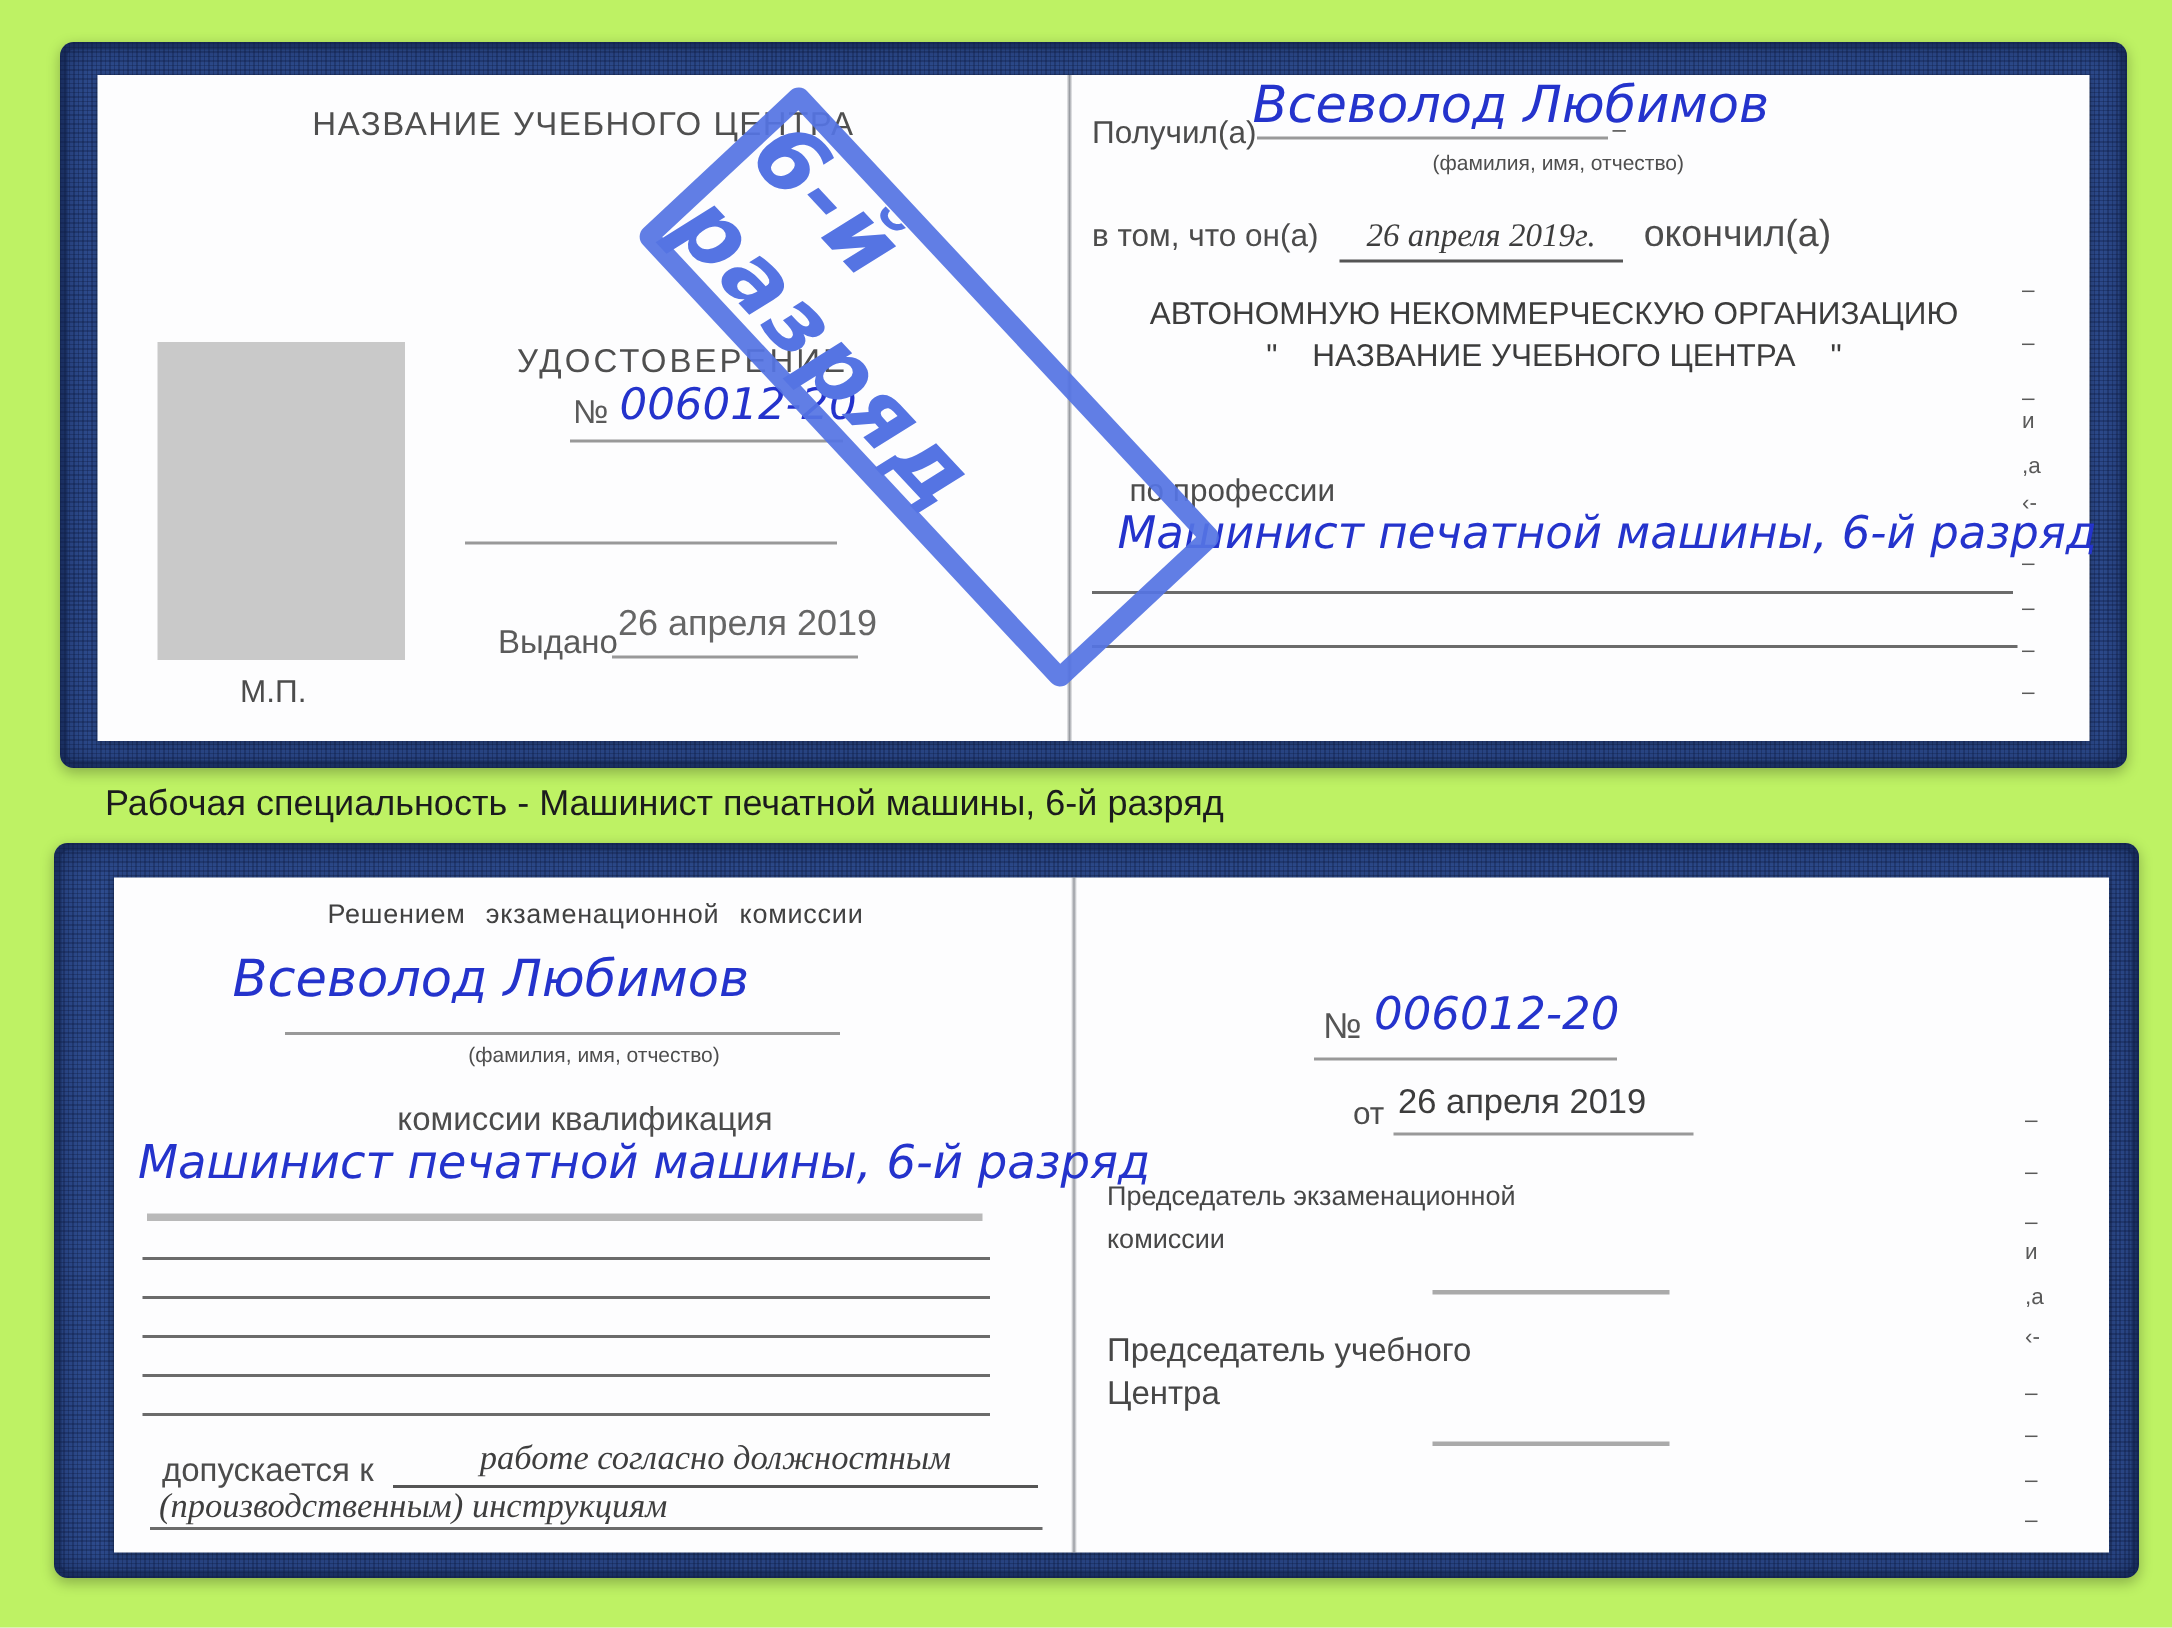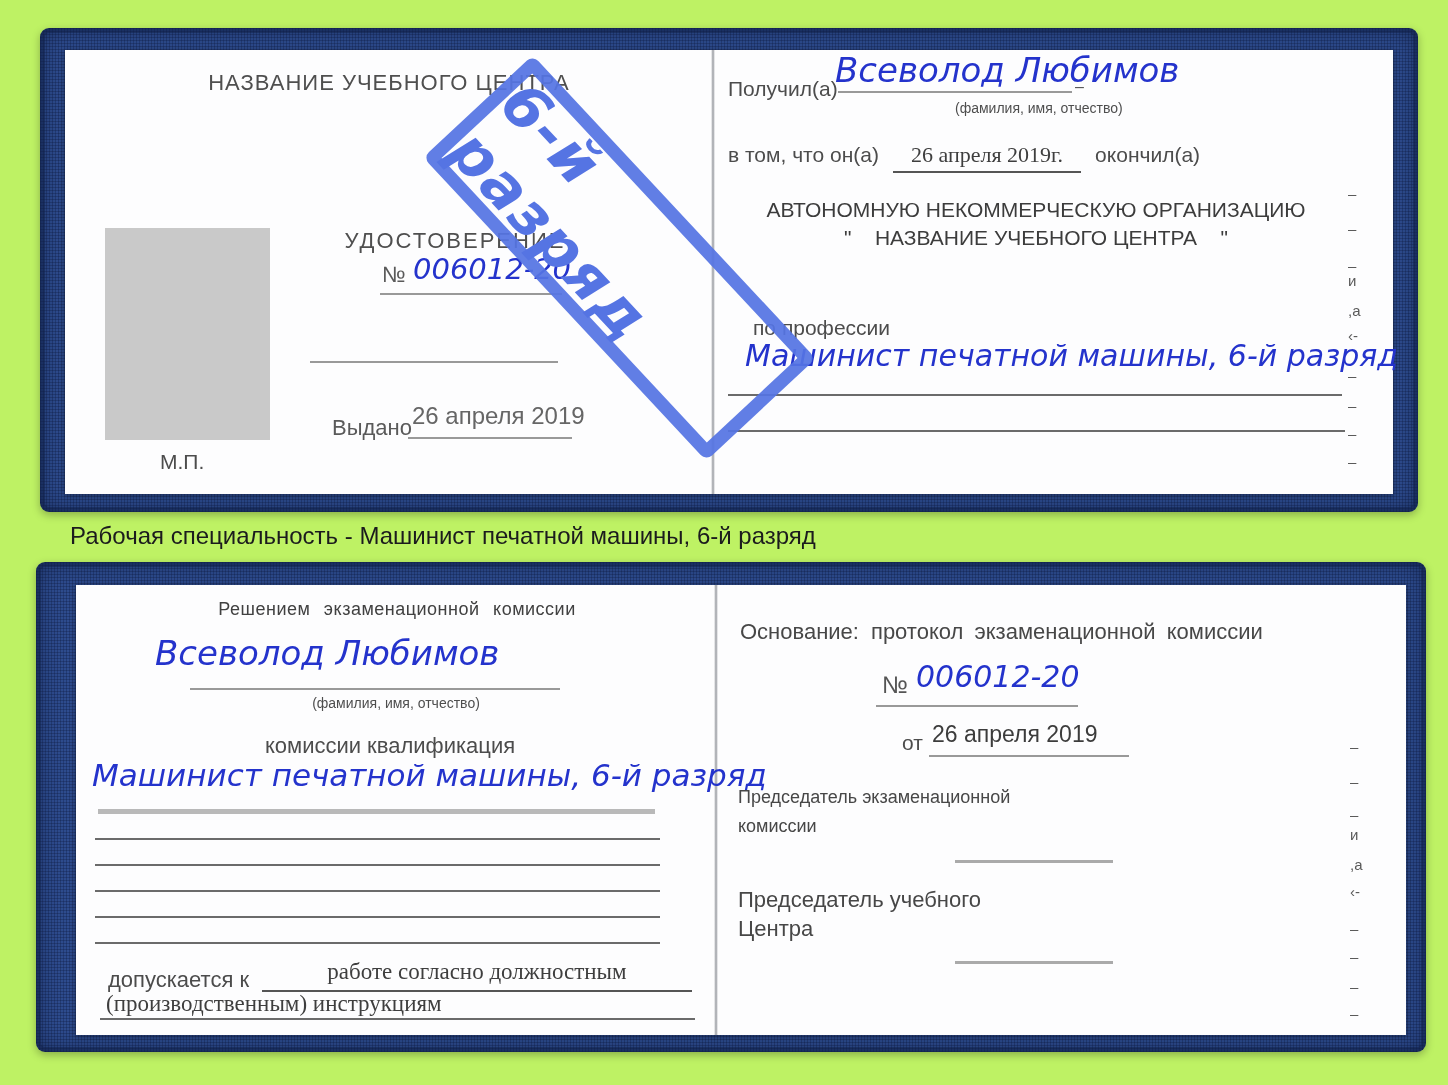--- a/index.html
+++ b/index.html
@@ -17,21 +17,21 @@
   .cover.top .spread{left:25px;top:22px;width:1328px;height:444px;}
   .cover.bottom .spread{left:40px;top:23px;width:1330px;height:450px;}
   .crease{position:absolute;top:0;bottom:0;width:4px;
           background:linear-gradient(90deg,rgba(0,0,0,0),rgba(70,75,85,.55),rgba(0,0,0,0));}
   .abs{position:absolute;}
   .dk{color:#3c3c3c;}
   .ln{position:absolute;border-bottom:2px solid #999;}
   .ln.dark{border-bottom-color:#6b6b6b;}
   .thick{position:absolute;height:5px;background:#b9b9b9;}
   .hw{font-family:"DejaVu Sans",sans-serif;font-style:italic;color:#2433cc;white-space:nowrap;}
-  .serifit{font-family:"Liberation Serif",serif;color:#3e3e3e;}
+  .serifit{font-family:"Liberation Serif",serif;font-style:italic;color:#3e3e3e;}
   .center{text-align:center;}
   .pre{white-space:pre;}
   .photo{position:absolute;background:#c9c9c9;}
   .stamp{position:absolute;left:347px;top:133px;width:415px;height:150px;box-sizing:border-box;
          border:13px solid rgba(85,116,227,.93);border-radius:8px;
          transform:rotate(47deg);display:flex;align-items:center;justify-content:center;
          font-family:"DejaVu Sans",sans-serif;font-style:italic;font-weight:bold;
          font-size:60px;color:#5574e3;letter-spacing:2px;z-index:5;}
   .marks span{position:absolute;left:0;font-size:15px;color:#5a5a5a;white-space:pre;}
   .caption{position:absolute;left:70px;top:522px;font-size:24px;color:#1b1b1d;}
@@ -65,21 +65,21 @@
 
       <span class="abs hw" style="left:770px;top:0;font-size:34px;">Всеволод Любимов</span>
       <span class="abs" style="left:663px;top:27px;font-size:21px;">Получил(а)</span>
       <div class="ln" style="left:773px;top:41px;width:234px;"></div>
       <span class="abs" style="left:1010px;top:28px;font-size:16px;color:#555;">–</span>
       <div class="abs" style="left:890px;top:50px;width:240px;font-size:14px;color:#4e4e4e;">(фамилия, имя, отчество)</div>
 
       <div class="abs flexrow" style="left:663px;top:92px;gap:14px;">
         <span style="font-size:21px;">в том, что он(а)</span>
         <span class="serifit" style="font-size:22px;border-bottom:2px solid #555;padding:0 18px 3px;">26 апреля 2019г.</span>
-        <span style="font-size:21px;">окончил(а)</span>
+        <span style="font-size:25px;">окончил(а)</span>
       </div>
 
       <div class="abs center" style="left:656px;top:146px;width:630px;font-size:21px;line-height:28px;color:#3c3c3c;">
         <div>АВТОНОМНУЮ НЕКОММЕРЧЕСКУЮ ОРГАНИЗАЦИЮ</div>
         <div class="pre">"    НАЗВАНИЕ УЧЕБНОГО ЦЕНТРА    "</div>
       </div>
 
       <span class="abs" style="left:688px;top:266px;font-size:21px;">по профессии</span>
       <span class="abs hw" style="left:680px;top:288px;font-size:30px;">Машинист печатной машины, 6-й разряд</span>
       <div class="ln dark" style="left:663px;top:344px;width:614px;"></div>
@@ -124,24 +124,20 @@
       <div class="ln dark" style="left:19px;top:279px;width:565px;"></div>
       <div class="ln dark" style="left:19px;top:305px;width:565px;"></div>
       <div class="ln dark" style="left:19px;top:331px;width:565px;"></div>
       <div class="ln dark" style="left:19px;top:357px;width:565px;"></div>
 
       <span class="abs" style="left:32px;top:382px;font-size:22px;">допускается к</span>
       <div class="abs center serifit" style="left:186px;top:374px;width:430px;font-size:23px;border-bottom:2px solid #555;padding-bottom:5px;">работе согласно должностным</div>
       <div class="abs serifit" style="left:30px;top:406px;font-size:23px;">(производственным) инструкциям</div>
       <div class="ln dark" style="left:24px;top:433px;width:595px;"></div>
 
-      <div class="abs flexrow" style="left:664px;top:34px;gap:12px;font-size:22px;color:#474747;">
-        <span>Основание:</span>
-        <span style="word-spacing:5px;">протокол экзаменационной комиссии</span>
-      </div>
 
       <span class="abs" style="left:806px;top:86px;font-size:24px;color:#555;">№</span>
       <span class="abs hw" style="left:840px;top:74px;font-size:30px;">006012-20</span>
       <div class="ln" style="left:800px;top:120px;width:202px;"></div>
 
       <span class="abs" style="left:826px;top:146px;font-size:21px;">от</span>
       <span class="abs dk" style="left:856px;top:136px;font-size:23px;">26 апреля 2019</span>
       <div class="ln" style="left:853px;top:170px;width:200px;"></div>
 
       <div class="abs" style="left:662px;top:198px;font-size:18px;line-height:29px;color:#474747;">

